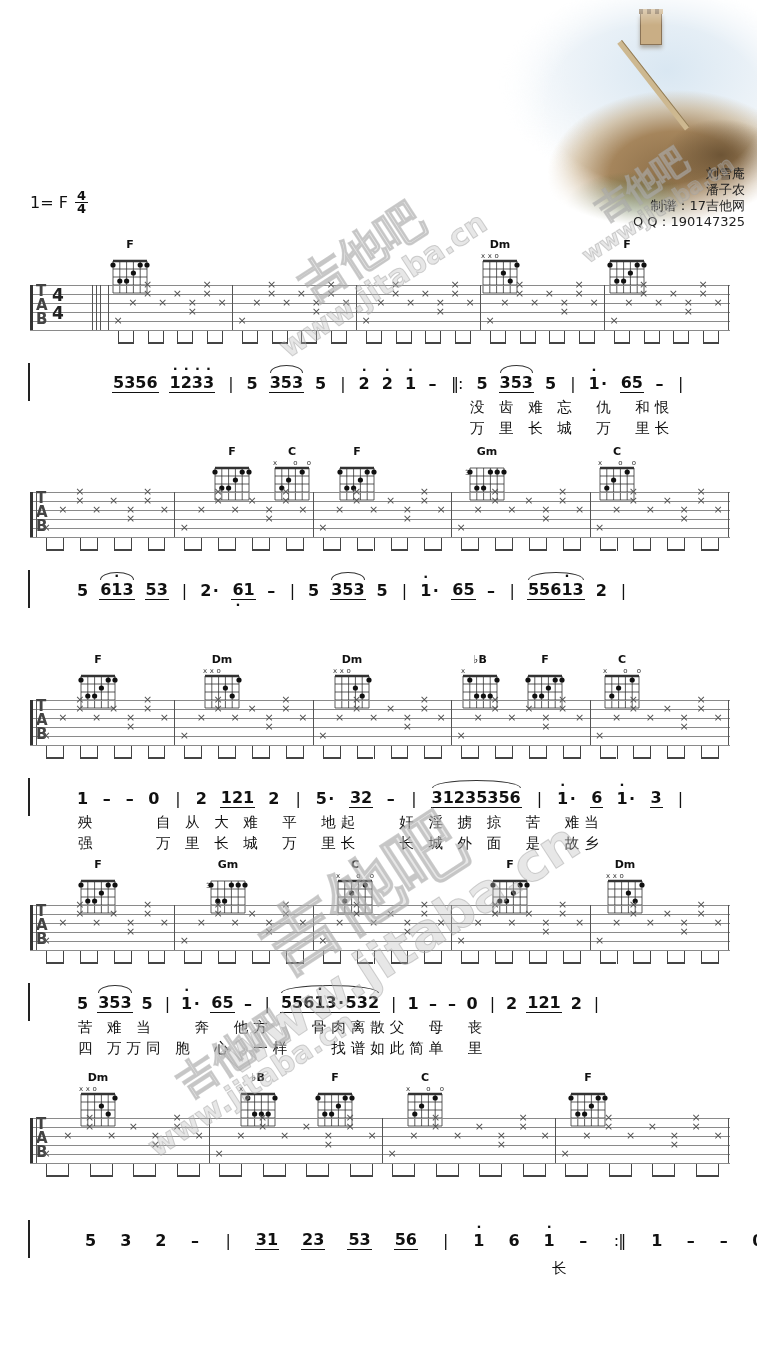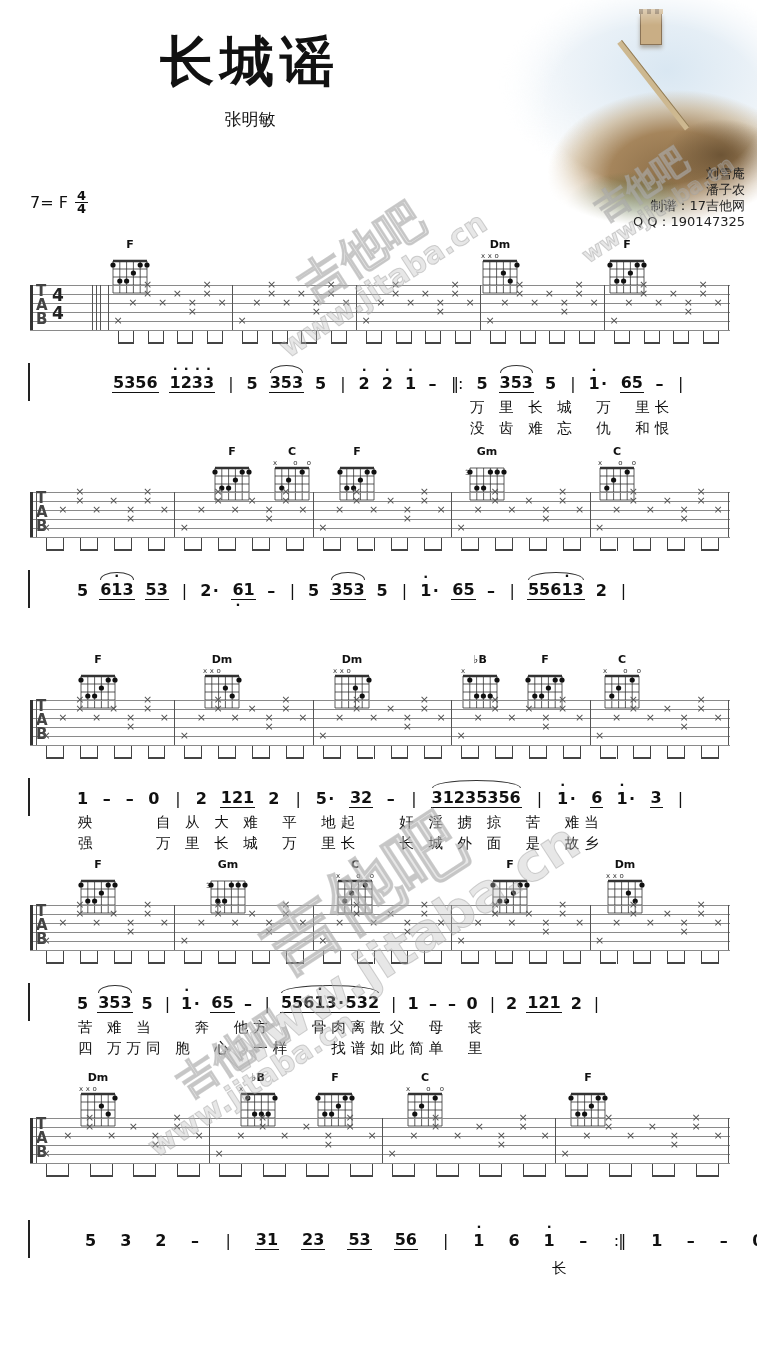--- a/index.html
+++ b/index.html
@@ -59,24 +59,22 @@
   .lyr{font-size:14.5px;line-height:21px;letter-spacing:5px;white-space:pre;color:#111;}
 </style>
 </head>
 <body>
 
 <div class="page">
   <div class="photo">
     <div class="wallline"></div>
     <div class="tower"></div>
   </div>
-  <h1 class="title">长城谣</h1>
-  <div class="artist">张明敏</div>
   <div class="keysig">
-    <span>7= F</span>
+    <span>1= F</span>
     <span class="frac">
       <i>4</i>
         <i>4</i>
     </span>
   </div>
   <div class="credits">
     <div>刘雪庵</div>
     <div>潘子农</div>
     <div>制谱：17吉他网</div>
     <div>Q Q：190147325</div>
@@ -338,21 +336,21 @@
         <span class="tok u">
           <span class="ch">6</span>
           <span class="ch">5</span>
         </span>
         <span class="tok">
           <span class="ch">–</span>
         </span>
         <span class="tok bar">|</span>
       </div>
       <div style="position: absolute; left: 28px; top: 363px; width: 2px; height: 38px; background: rgb(34, 34, 34);"></div>
-      <div class="lyr" style="left: 470px; top: 397px;"><div>万 里 长 城　万　里长</div><div>没 齿 难 忘　仇　和恨</div></div>
+      <div class="lyr" style="left: 470px; top: 397px;"><div>没 齿 难 忘　仇　和恨</div><div>万 里 长 城　万　里长</div></div>
       <div class="chord" style="left: 232px; top: 444px;"><svg width="48" height="58" xmlns="http://www.w3.org/2000/svg">
           <text x="24" y="11" font-size="11" font-weight="bold" text-anchor="middle" fill="#111" font-family="DejaVu Sans">F</text>
           <line x1="7" y1="24" x2="7" y2="56" stroke="#333" stroke-width="0.8"></line>
           <line x1="13.8" y1="24" x2="13.8" y2="56" stroke="#333" stroke-width="0.8"></line>
           <line x1="20.6" y1="24" x2="20.6" y2="56" stroke="#333" stroke-width="0.8"></line>
           <line x1="27.4" y1="24" x2="27.4" y2="56" stroke="#333" stroke-width="0.8"></line>
           <line x1="34.2" y1="24" x2="34.2" y2="56" stroke="#333" stroke-width="0.8"></line>
           <line x1="41" y1="24" x2="41" y2="56" stroke="#333" stroke-width="0.8"></line>
           <line x1="7" y1="24" x2="41" y2="24" stroke="#333" stroke-width="2.4"></line>
           <line x1="7" y1="32" x2="41" y2="32" stroke="#333" stroke-width="0.8"></line>

